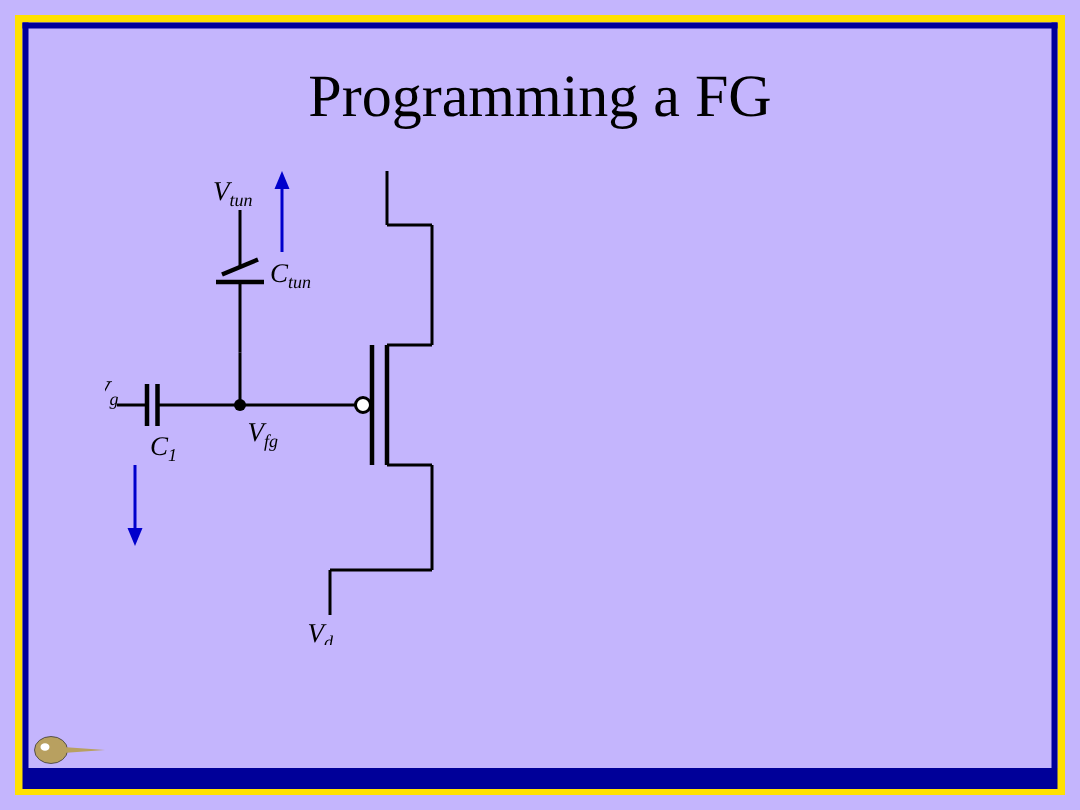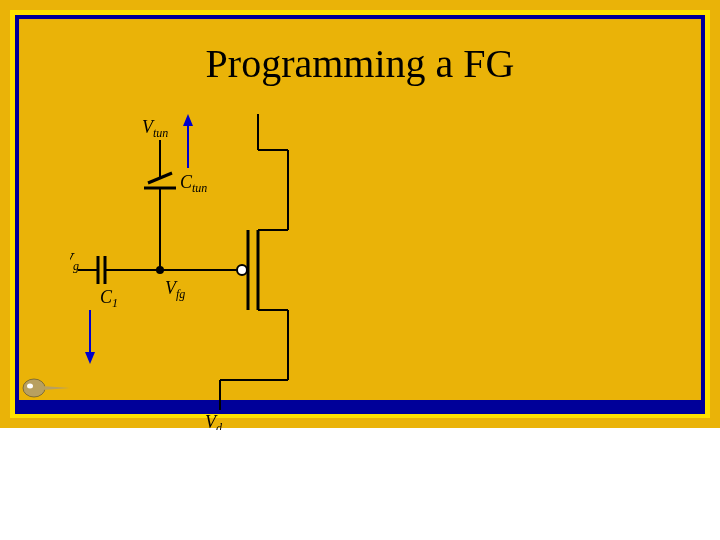--- a/index.html
+++ b/index.html
@@ -5,23 +5,23 @@
   * { box-sizing: border-box; margin: 0; padding: 0; }
   body {
     width: 720px;
     height: 540px;
     background: #ffffff;
     font-family: "Times New Roman", Times, serif;
     overflow: hidden;
   }
   .slide {
     width: 720px;
-    height: 428px;
+    height: 540px;
     position: relative;
-    background: #eab308;
+    background: #c4b5fd;
   }
   
   .frame-outer {
     position: absolute;
     border: 5px solid #ffe100;
     border-bottom: none;
     left: 10px; right: 10px; top: 10px; bottom: 28px;
   }
   .frame-inner {
     position: absolute;

